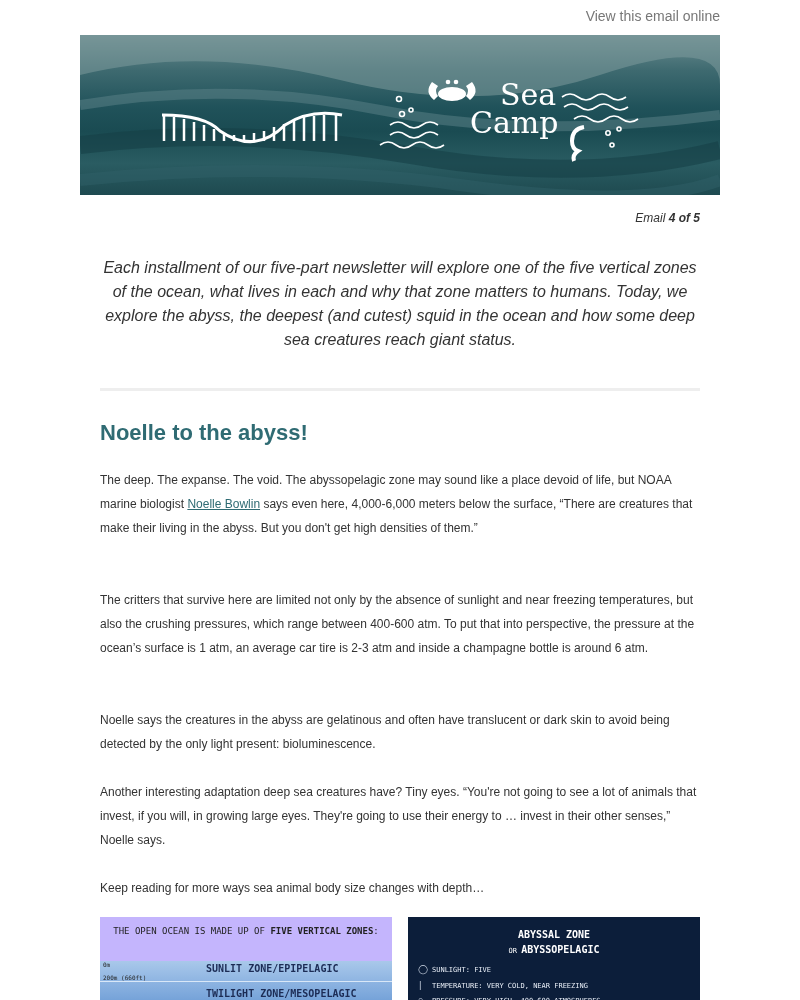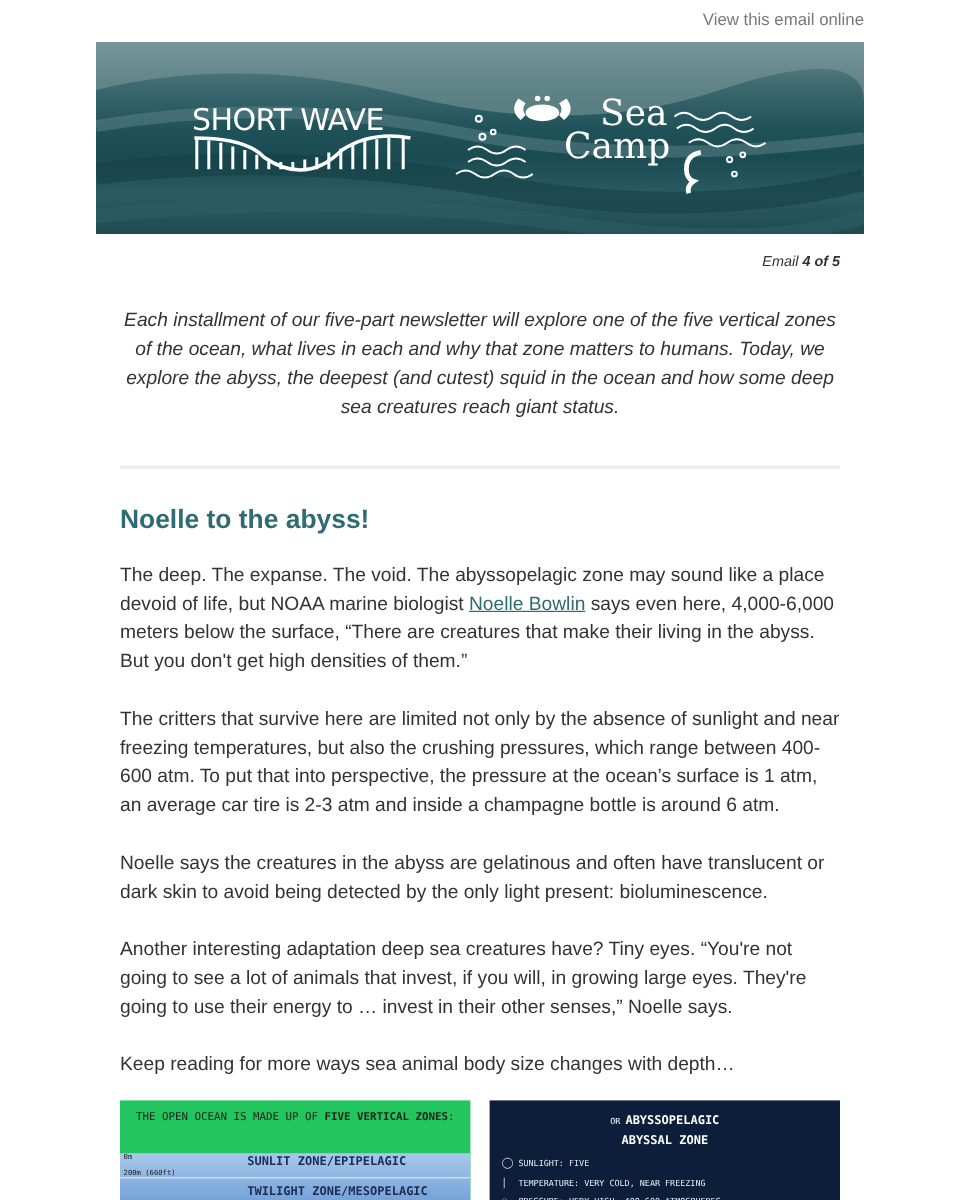--- a/index.html
+++ b/index.html
@@ -7,23 +7,23 @@
   .topbar { height: 35px; position: relative; }
   .view-online { position: absolute; right: 80px; top: 8px; font-size: 14px; color: #777777; text-decoration: none; }
   .hero { position: absolute; left: 80px; top: 35px; width: 640px; height: 160px; overflow: hidden;
     background: linear-gradient(180deg, #6f8f92 0%, #3e6a70 22%, #20525a 45%, #1a4b52 60%, #2a5c62 80%, #1e4a50 100%); }
   .hero svg { position: absolute; left: 0; top: 0; }
   .email-count { position: absolute; right: 100px; top: 211px; font-size: 12px; font-style: italic; color: #333; }
   .email-count b { font-weight: bold; }
   .intro { position: absolute; left: 100px; top: 256px; width: 600px; font-size: 16px; line-height: 24px; font-style: italic; text-align: center; color: #333; margin: 0; }
   .divider { position: absolute; left: 100px; top: 388px; width: 600px; height: 3px; background: #eeeeee; }
   .heading { position: absolute; left: 100px; top: 420px; margin: 0; font-size: 22px; font-weight: bold; color: #2f6b73; }
-  .body-text { position: absolute; left: 100px; width: 600px; font-size: 16px; line-height: 24px; color: #333; margin: 0; }
+  .body-text { position: absolute; left: 100px; width: 600px; font-size: 12px; line-height: 24px; color: #333; margin: 0; }
   .body-text a { color: #2f6b73; text-decoration: underline; }
-  .img-left { position: absolute; left: 100px; top: 917px; width: 292px; height: 83px; background: #22c55e; overflow: hidden; }
+  .img-left { position: absolute; left: 100px; top: 917px; width: 292px; height: 83px; background: #c4b5fd; overflow: hidden; }
   .img-right { position: absolute; left: 408px; top: 917px; width: 292px; height: 83px; background: #0c1e3a; overflow: hidden; }
   .zones-title { position: absolute; left: 0; top: 9px; width: 100%; text-align: center; font-family: "DejaVu Sans Mono", monospace; font-size: 9px; color: #222; }
   .zones-title b { font-weight: bold; }
   .zone-band { position: absolute; left: 0; top: 44px; width: 100%; height: 44px; background: linear-gradient(180deg, #a9c8ea 0%, #8fb5e2 45%, #6f9ed6 100%); }
   .zone-sep { position: absolute; left: 0; top: 20px; width: 100%; height: 1px; background: #d9e7f7; }
   .zone-label { position: absolute; left: 106px; top: 2px; font-family: "DejaVu Sans Mono", monospace; font-size: 10px; color: #1c2c55; font-weight: bold; }
   .depth0 { position: absolute; left: 3px; top: 0px; font-size: 6px; color: #222; font-family: "DejaVu Sans Mono", monospace; }
   .depth200 { position: absolute; left: 3px; top: 13px; font-size: 6px; color: #222; font-family: "DejaVu Sans Mono", monospace; }
   .zone-label2 { position: absolute; left: 106px; top: 27px; font-family: "DejaVu Sans Mono", monospace; font-size: 10px; color: #1c2c55; font-weight: bold; }
   .abyss-title { position: absolute; left: 0; top: 10px; width: 100%; text-align: center; font-family: "DejaVu Sans Mono", monospace; color: #ffffff; font-size: 10px; font-weight: bold; line-height: 15px; }
@@ -39,21 +39,20 @@
 </div>
 
 <div class="hero">
   <svg width="640" height="160" viewBox="0 0 640 160">
     <path d="M0 40 Q120 10 260 45 T520 40 T640 50 L640 0 L0 0Z" fill="#7d9a9c" opacity="0.55"></path>
     <path d="M0 70 Q150 45 300 75 T640 80" stroke="#5d8489" stroke-width="10" fill="none" opacity="0.5"></path>
     <path d="M0 110 Q160 90 330 120 T640 115" stroke="#153f46" stroke-width="18" fill="none" opacity="0.6"></path>
     <path d="M0 145 Q200 125 380 150 T640 145" stroke="#2f6068" stroke-width="12" fill="none" opacity="0.5"></path>
   </svg>
   <div style="position:absolute;left:80px;top:50px;width:185px;height:60px;">
-    <span style="position:absolute;left:0;top:0;font-family:'DejaVu Sans',sans-serif;color:#fff;font-size:25px;letter-spacing:-0.5px;white-space:nowrap;">SHORT WAVE</span>
     <svg width="185" height="34" style="position:absolute;left:0;top:26px;">
       <path d="M2 4 Q45 4 60 20 Q95 44 125 14 Q150 -2 182 4" stroke="#fff" stroke-width="3" fill="none"></path>
       <g stroke="#fff" stroke-width="2.5">
         <line x1="4" y1="4" x2="4" y2="30"></line>
           <line x1="14" y1="6" x2="14" y2="30"></line>
           <line x1="24" y1="8" x2="24" y2="30"></line>
           <line x1="34" y1="11" x2="34" y2="30"></line>
           <line x1="44" y1="14" x2="44" y2="30"></line>
           <line x1="54" y1="18" x2="54" y2="30"></line>
           <line x1="64" y1="22" x2="64" y2="30"></line>
@@ -128,22 +127,22 @@
     <span class="depth0">0m</span>
     <span class="zone-label">SUNLIT ZONE/EPIPELAGIC</span>
     <div class="zone-sep"></div>
     <span class="depth200">200m (660ft)</span>
     <span class="zone-label2">TWILIGHT ZONE/MESOPELAGIC</span>
   </div>
 </div>
 
 <div class="img-right">
   <div class="abyss-title">
+    <div>ABYSSAL ZONE</div>
     <div><span class="small">OR </span><span>ABYSSOPELAGIC</span></div>
-    <div>ABYSSAL ZONE</div>
   </div>
   <span class="fact-icon" style="top:47px;">◯</span>
   <span class="fact" style="top:49px;">SUNLIGHT: FIVE</span>
   <span class="fact-icon" style="top:63px;">∣</span>
   <span class="fact" style="top:65px;">TEMPERATURE: VERY COLD, NEAR FREEZING</span>
   <span class="fact-icon" style="top:78px;">○</span>
   <span class="fact" style="top:80px;">PRESSURE: VERY HIGH, 400-600 ATMOSPHERES</span>
 </div>
 
 </body></html>

